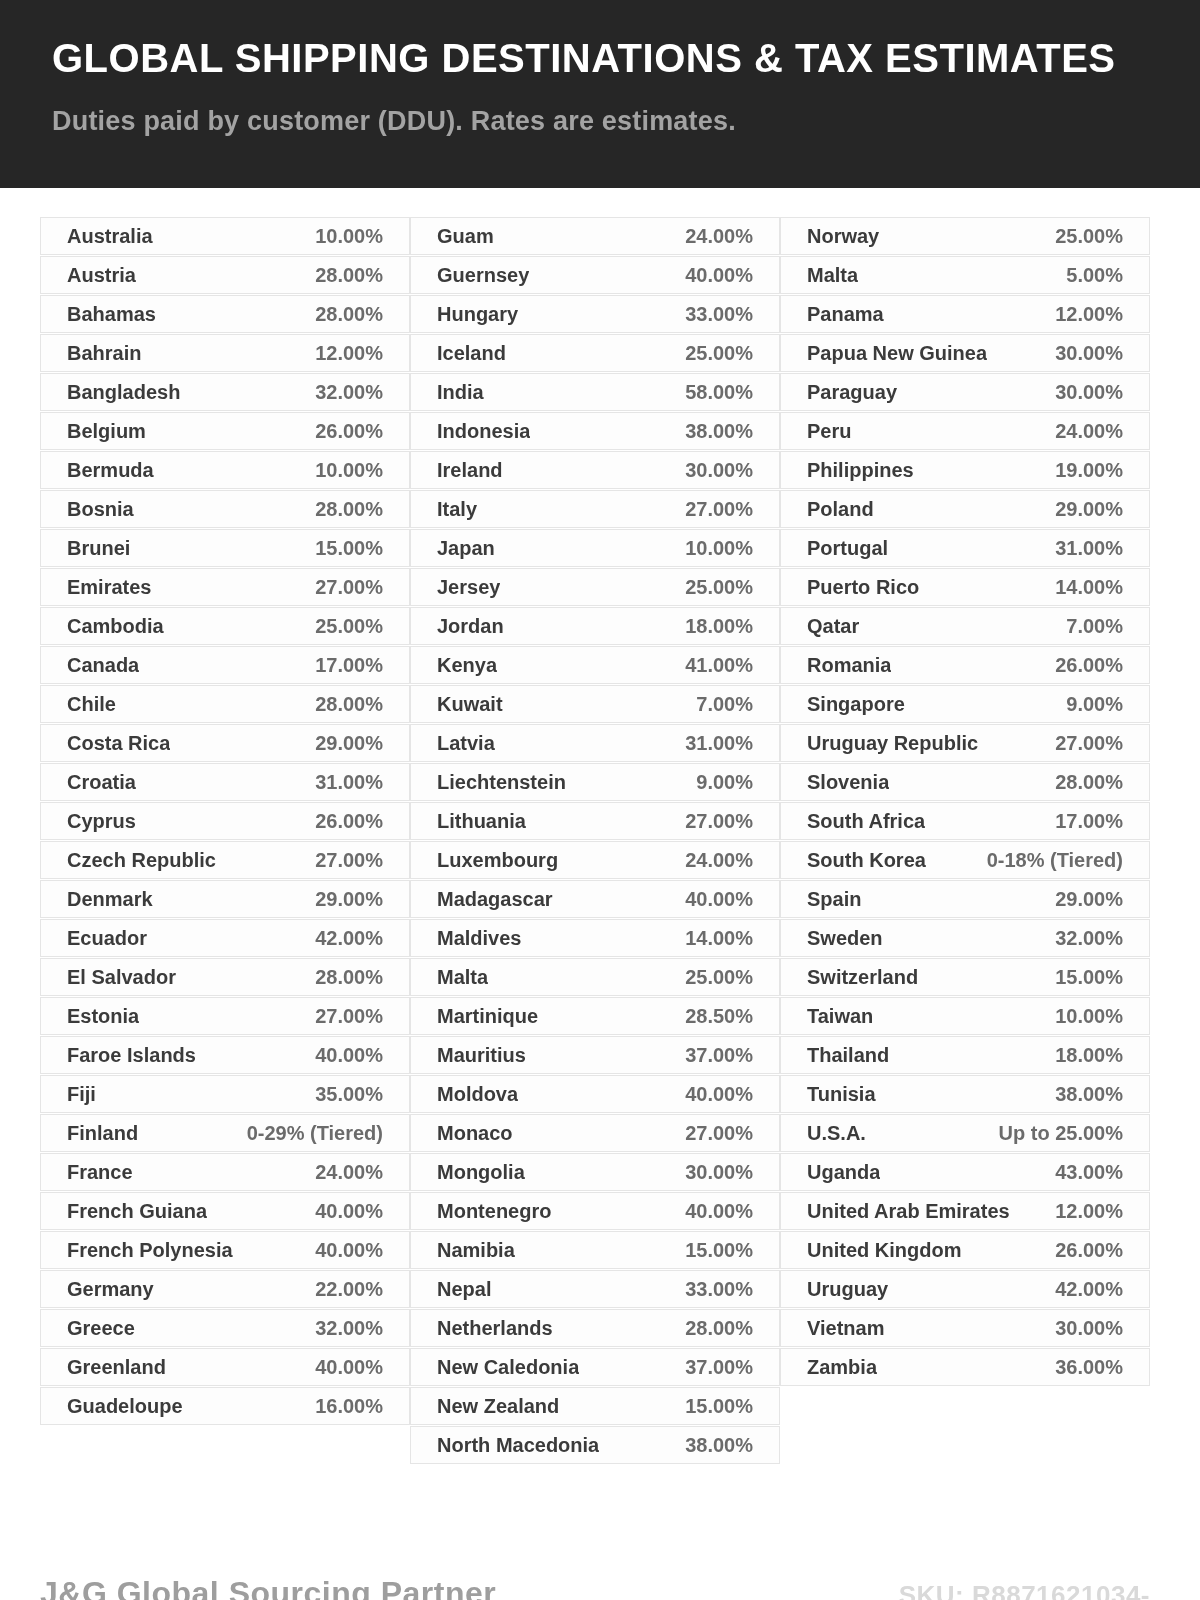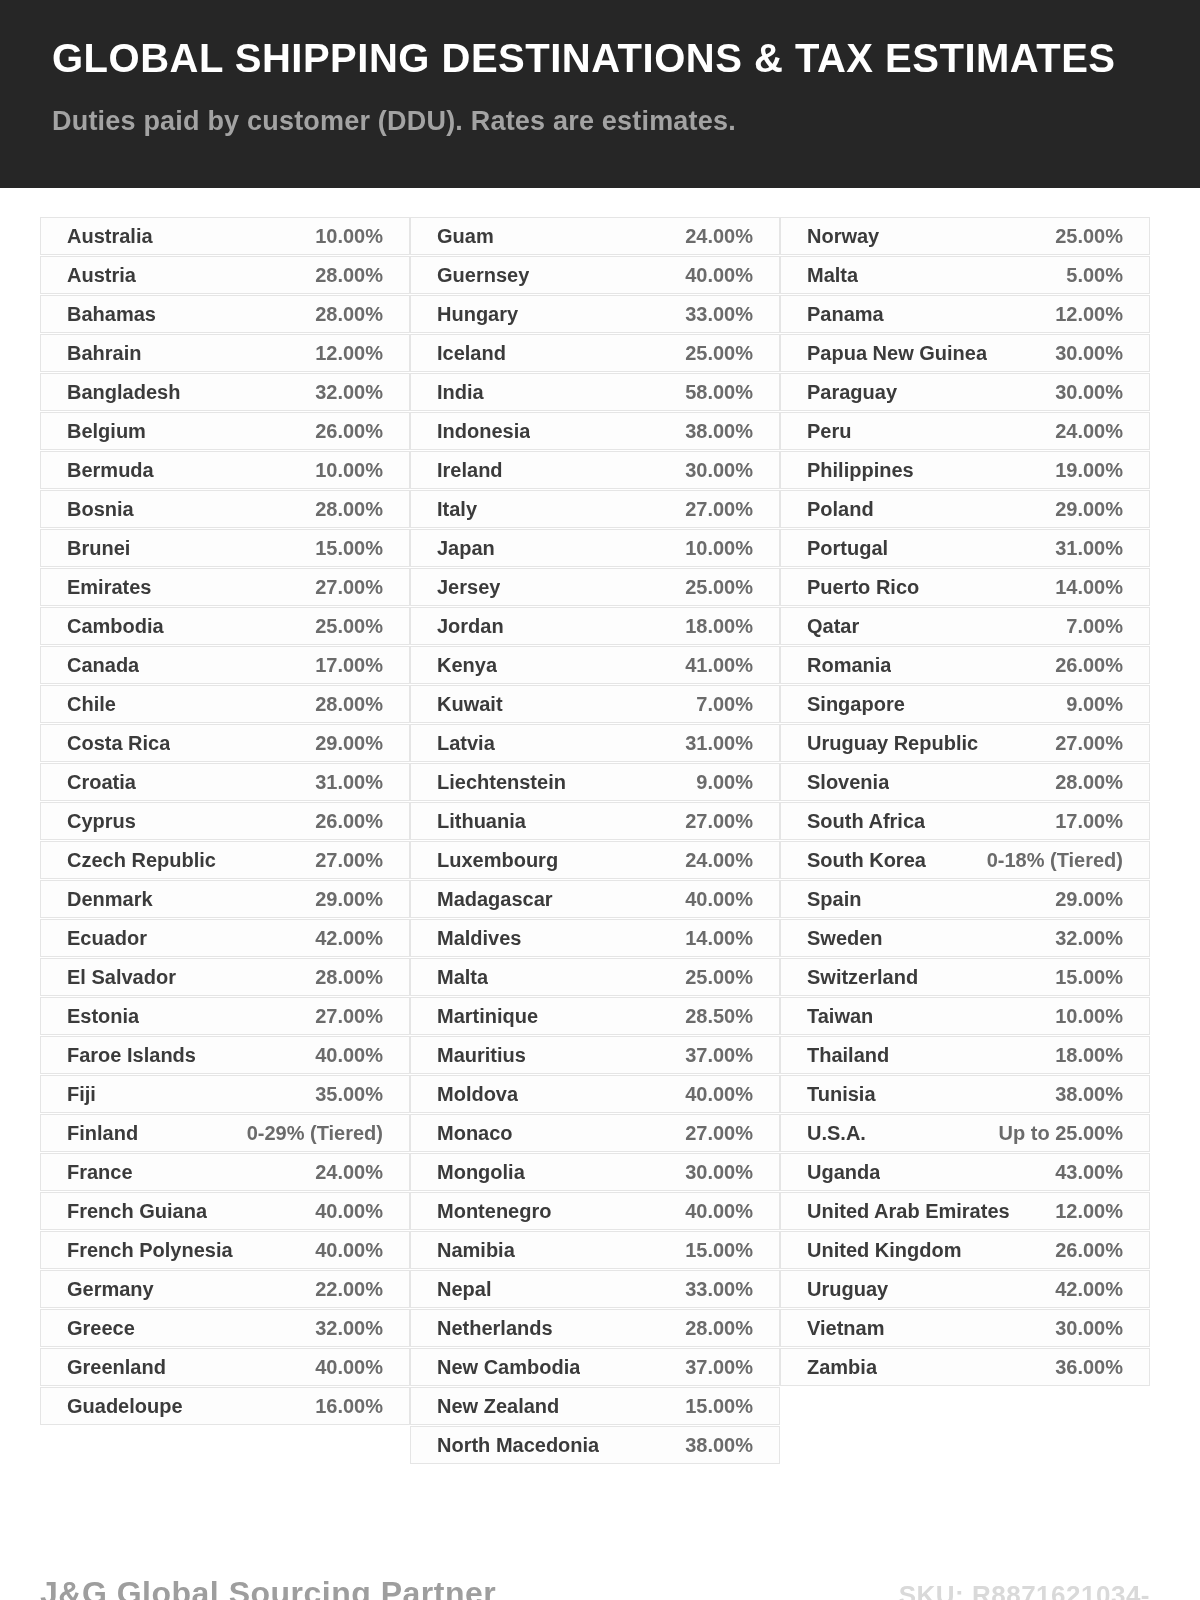--- a/index.html
+++ b/index.html
@@ -310,21 +310,21 @@
       </div>
       <div class="row">
         <span class="country">Nepal</span>
         <span class="rate">33.00%</span>
       </div>
       <div class="row">
         <span class="country">Netherlands</span>
         <span class="rate">28.00%</span>
       </div>
       <div class="row">
-        <span class="country">New Cambodia</span>
+        <span class="country">New Caledonia</span>
         <span class="rate">37.00%</span>
       </div>
       <div class="row">
         <span class="country">New Zealand</span>
         <span class="rate">15.00%</span>
       </div>
       <div class="row">
         <span class="country">North Macedonia</span>
         <span class="rate">38.00%</span>
       </div>

